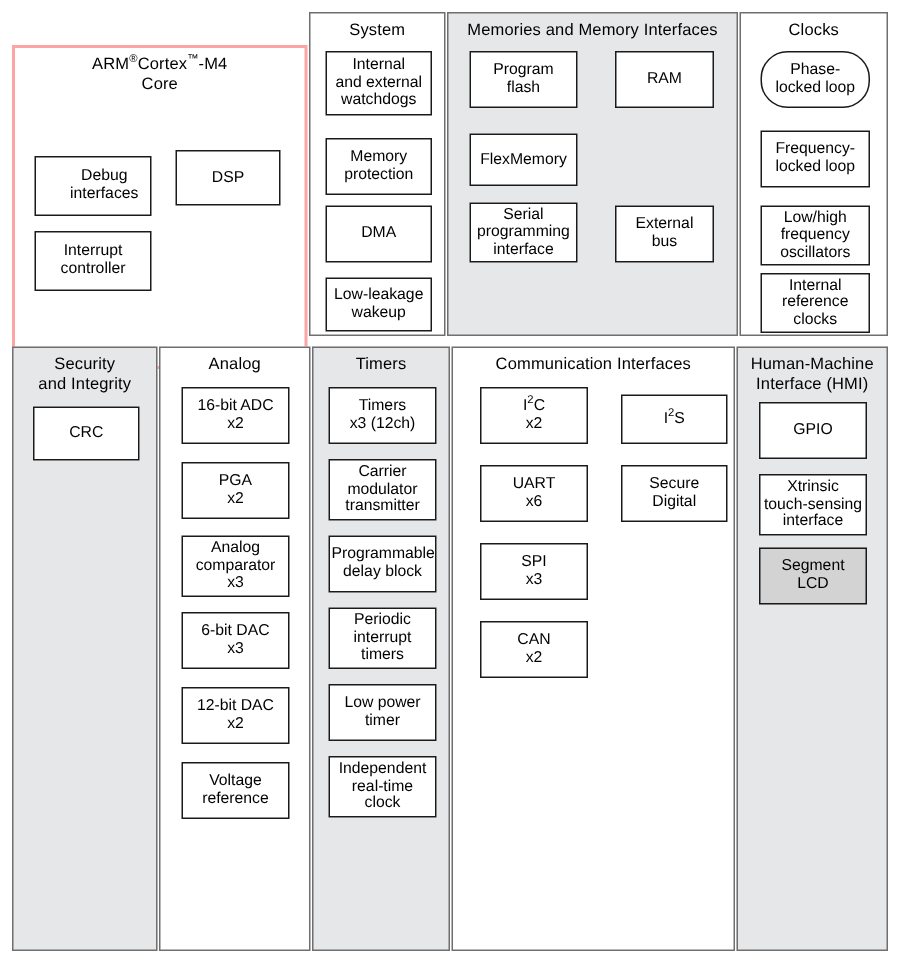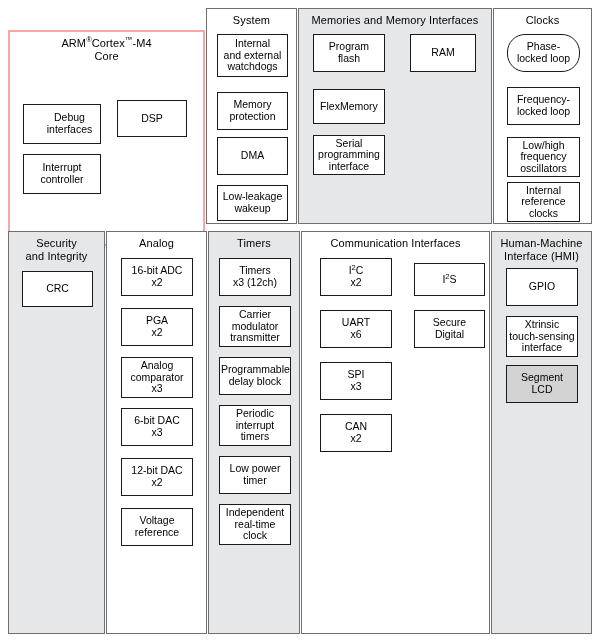--- a/index.html
+++ b/index.html
@@ -142,20 +142,23 @@
     </div>
 
     <div class="block" style="left:14px; top:80px; width:72px; height:35px;">
       <span class="btxt">FlexMemory</span>
     </div>
 
     <div class="block" style="left:14px; top:126px; width:72px; height:40px;">
       <span class="btxt"><span>Serial</span><br><span>programming</span><br><span>interface</span></span>
     </div>
 
+    <div class="block" style="left:111px; top:128px; width:66px; height:38px;">
+      <span class="btxt"><span>External</span><br><span>bus</span></span>
+    </div>
   </div>
 
   <div class="panel" style="left:493px; top:8px; width:99px; height:216px;">
     <div class="panel-title">Clocks</div>
 
     <div class="block" style="left:13px; top:25px; width:73px; height:38px;border-radius:18px;">
       <span class="btxt"><span>Phase-</span><br><span>locked loop</span></span>
     </div>
 
     <div class="block" style="left:13px; top:78px; width:73px; height:38px;">

